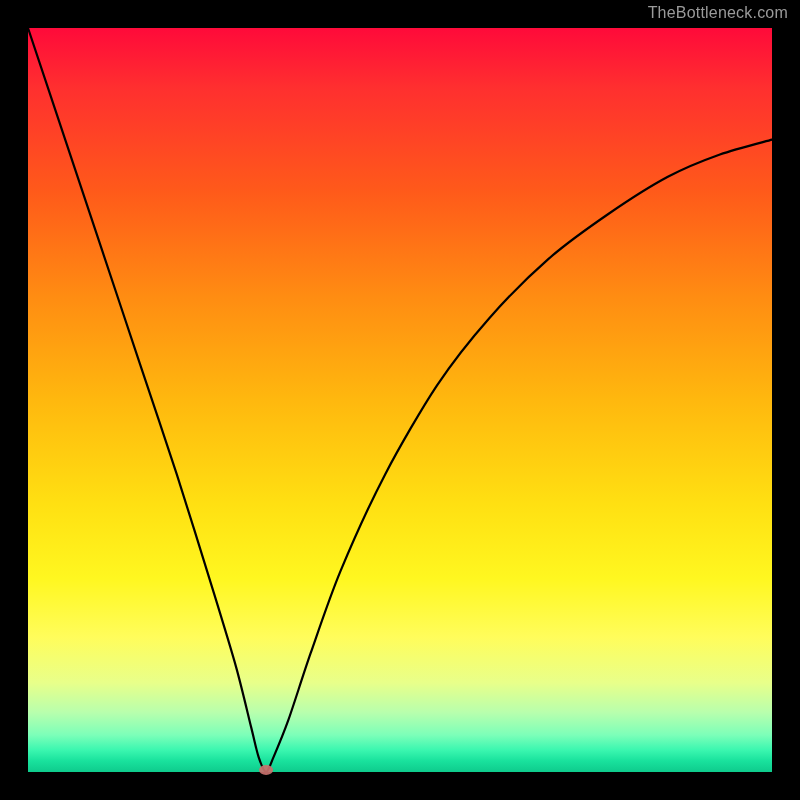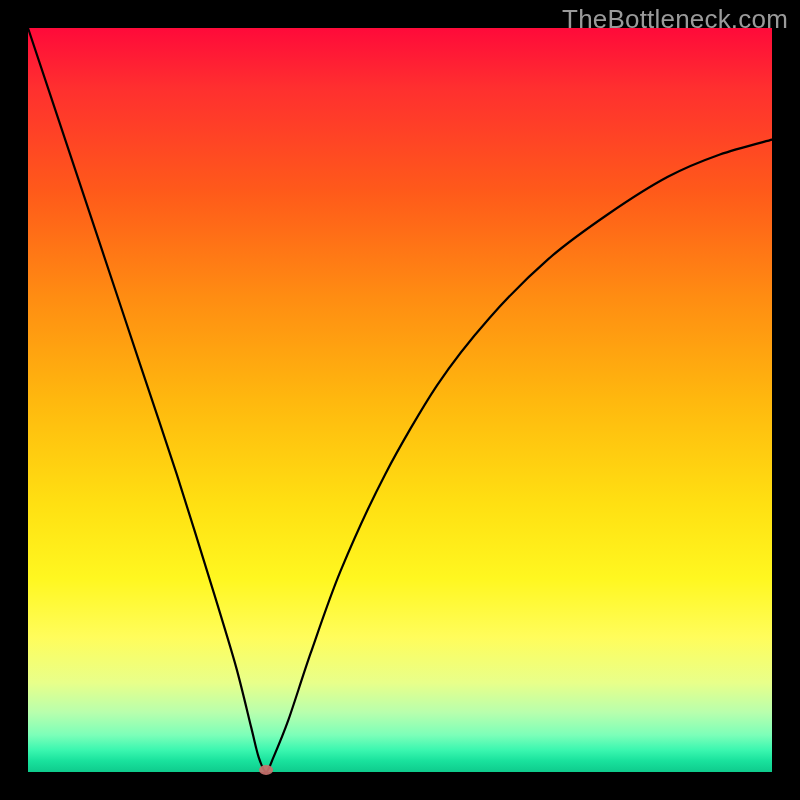--- a/index.html
+++ b/index.html
@@ -57,21 +57,21 @@
   }
   .marker {
     fill: #c9716c;
     opacity: 0.92;
   }
   .watermark {
     position: absolute;
     top: 4px;
     right: 12px;
     color: #9a9a9a;
-    font-size: 26px;
+    font-size: 16px;
     font-weight: 400;
     letter-spacing: 0.2px;
     user-select: none;
   }
 </style>
 </head>
 <body>
 
 <div class="frame">
   <div class="plot-area">

